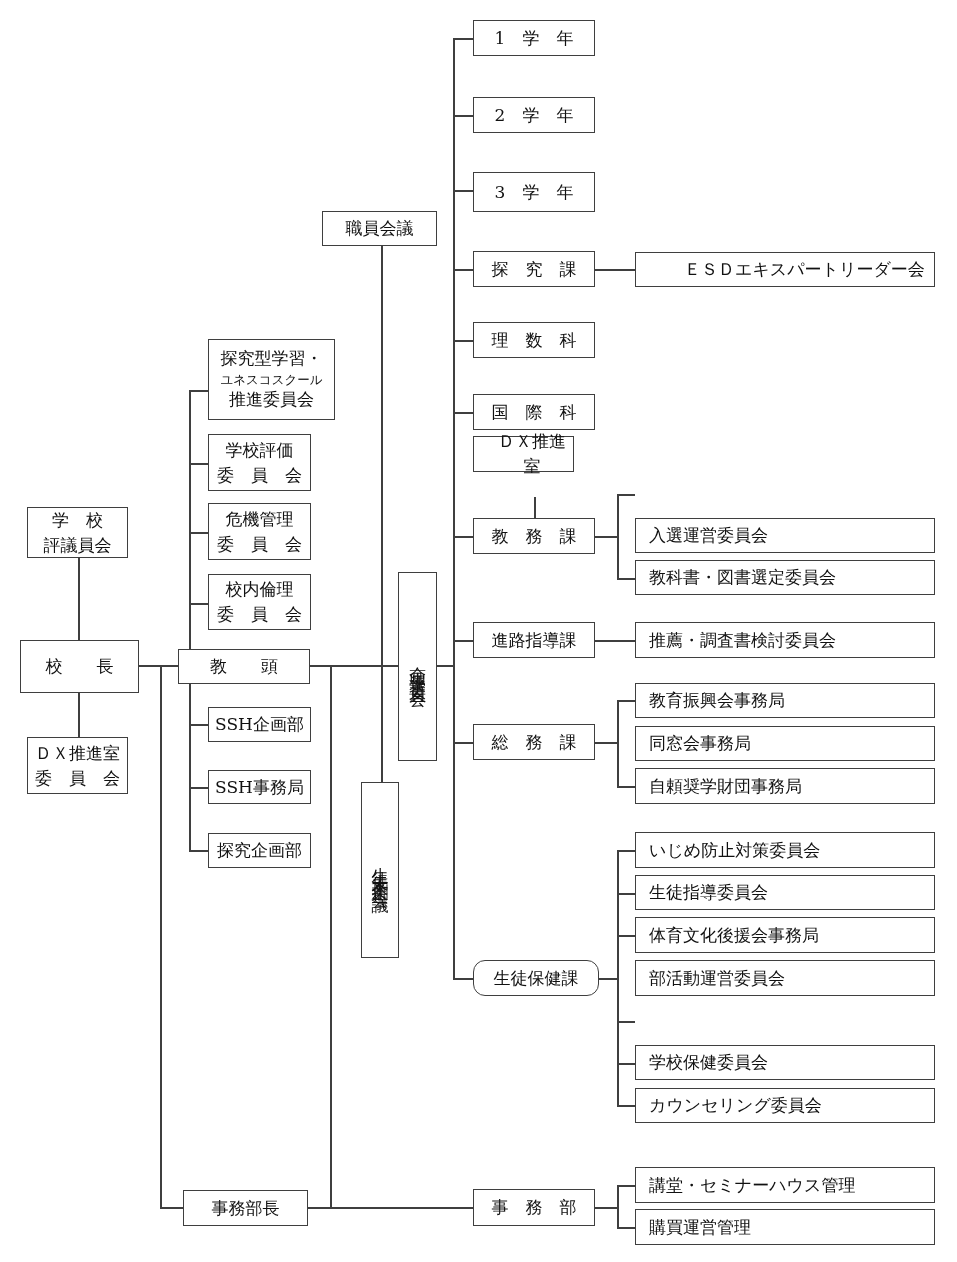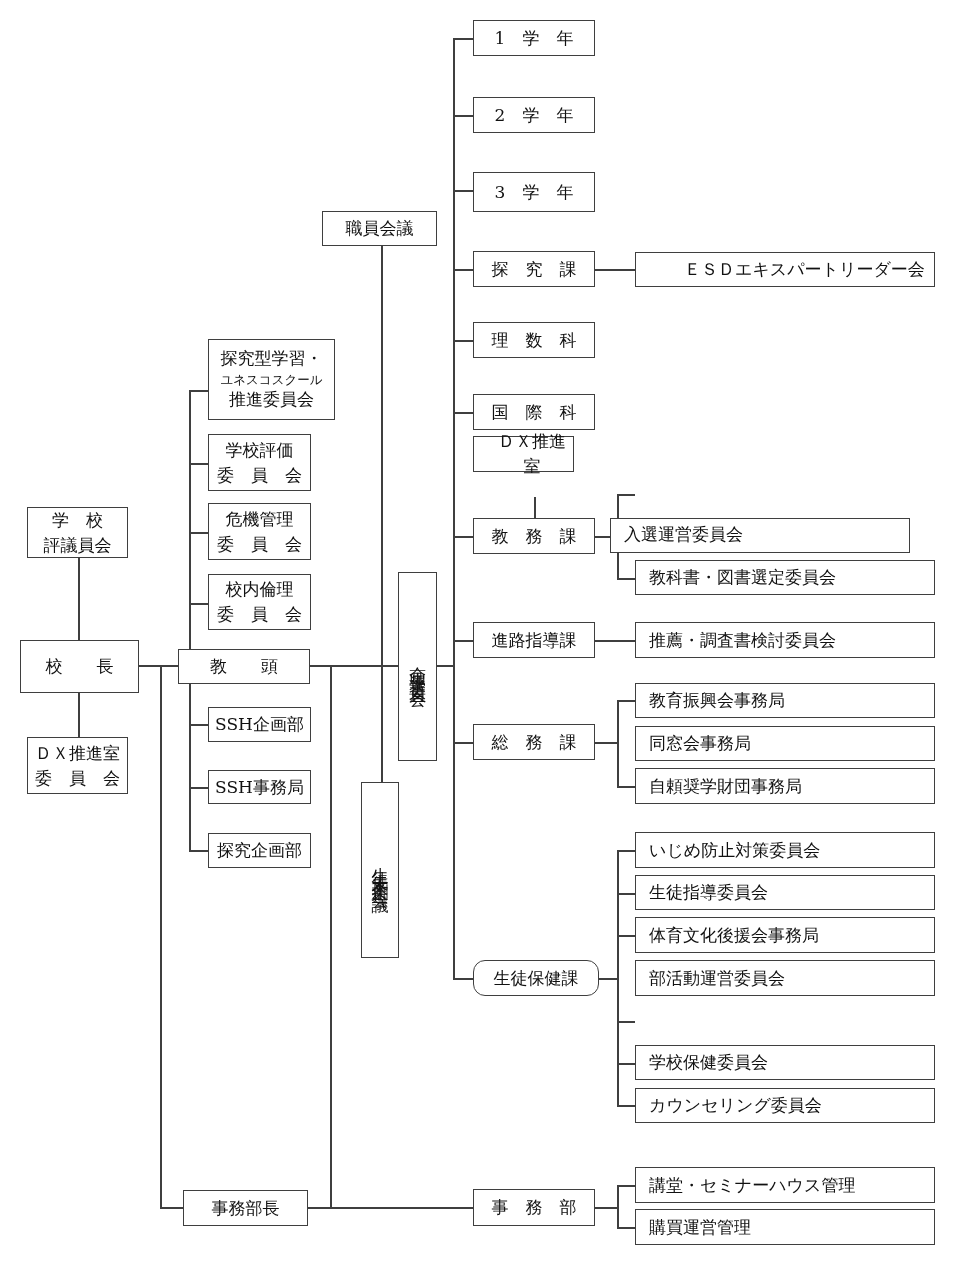--- a/index.html
+++ b/index.html
@@ -79,21 +79,21 @@
   <div class="box" style="left:473px;top:322px;width:122px;height:36px;">理　数　科</div>
   <div class="box" style="left:473px;top:394px;width:122px;height:36px;">国　際　科</div>
   <div class="box" style="left:473px;top:436px;width:101px;height:36px;padding-left:17px;">ＤＸ推進室</div>
   <div class="box" style="left:473px;top:518px;width:122px;height:36px;">教　務　課</div>
   <div class="box" style="left:473px;top:622px;width:122px;height:36px;">進路指導課</div>
   <div class="box" style="left:473px;top:724px;width:122px;height:36px;">総　務　課</div>
   <div class="box" style="left:473px;top:960px;width:126px;height:36px;border-radius:12px;">生徒保健課</div>
   <div class="box" style="left:473px;top:1189px;width:122px;height:37px;">事　務　部</div>
 
   <div class="box la" style="left:635px;top:252px;width:300px;height:35px;padding-left:48px;">ＥＳＤエキスパートリーダー会</div>
-  <div class="box la" style="left:610px;top:518px;width:300px;height:35px;font-family:Liberation Serif, serif;">入選運営委員会</div>
+  <div class="box la" style="left:635px;top:518px;width:300px;height:35px;">入選運営委員会</div>
   <div class="box la" style="left:635px;top:560px;width:300px;height:35px;">教科書・図書選定委員会</div>
   <div class="box la" style="left:635px;top:622px;width:300px;height:36px;">推薦・調査書検討委員会</div>
   <div class="box la" style="left:635px;top:683px;width:300px;height:35px;">教育振興会事務局</div>
   <div class="box la" style="left:635px;top:726px;width:300px;height:35px;">同窓会事務局</div>
   <div class="box la" style="left:635px;top:768px;width:300px;height:36px;">自頼奨学財団事務局</div>
   <div class="box la" style="left:635px;top:832px;width:300px;height:36px;">いじめ防止対策委員会</div>
   <div class="box la" style="left:635px;top:875px;width:300px;height:35px;">生徒指導委員会</div>
   <div class="box la" style="left:635px;top:917px;width:300px;height:36px;">体育文化後援会事務局</div>
   <div class="box la" style="left:635px;top:960px;width:300px;height:36px;">部活動運営委員会</div>
   <div class="box la" style="left:635px;top:1045px;width:300px;height:35px;">学校保健委員会</div>

